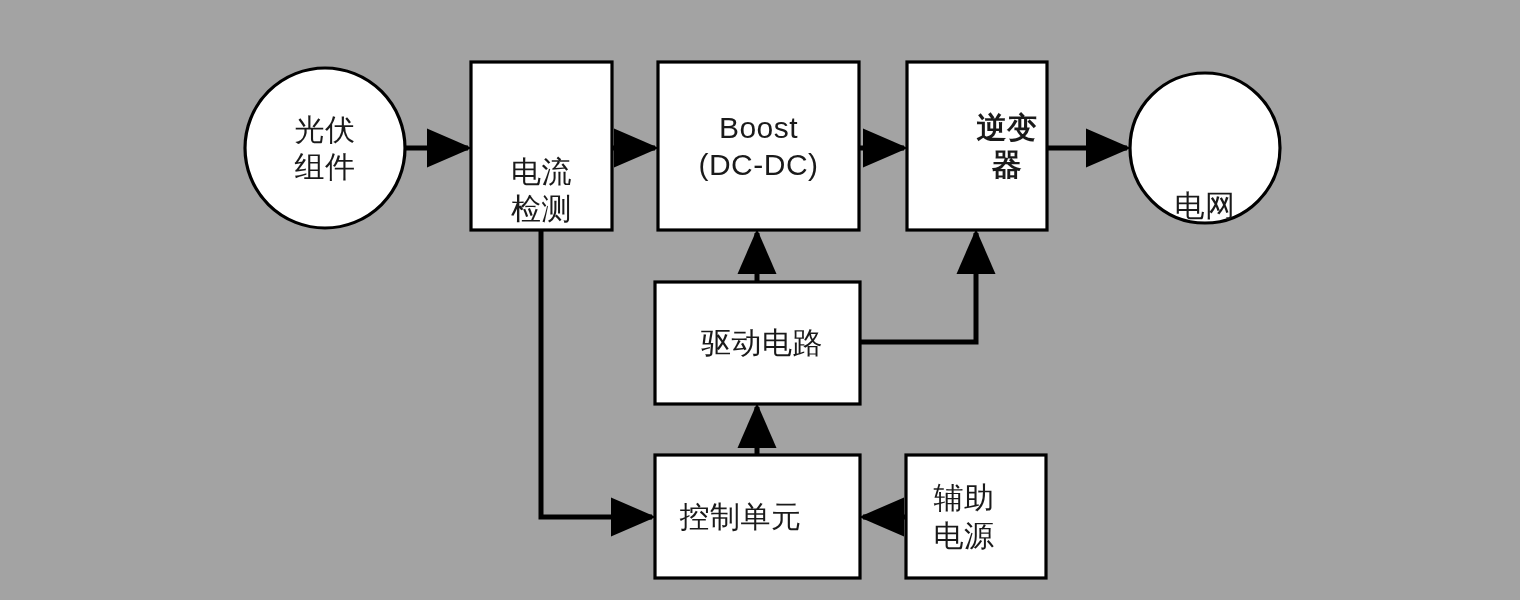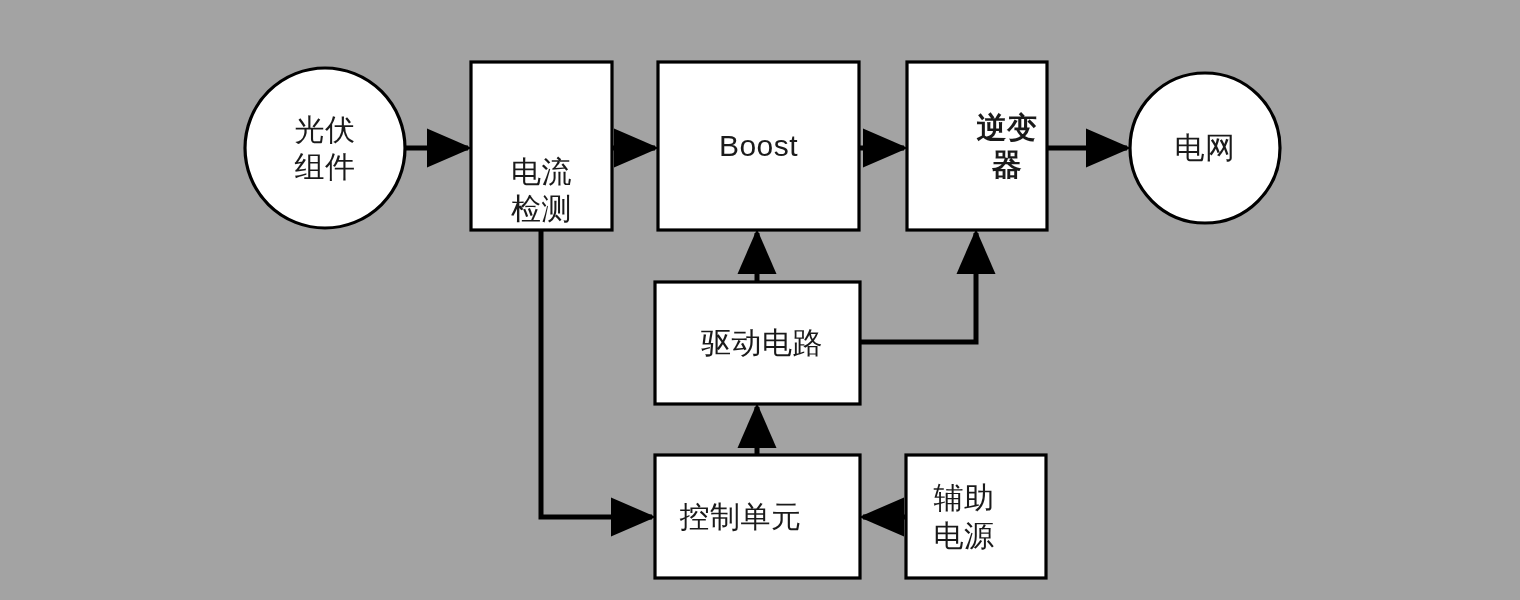--- a/index.html
+++ b/index.html
@@ -94,28 +94,29 @@
     <span class="line2">组件</span>
   </div>
 
   <div class="node-label" style="left:471px; top:62px; width:141px; height:168px;margin-top:44px;">
     <span class="line1">电流</span>
     <span class="line2">检测</span>
   </div>
 
   <div class="node-label" style="left:658px; top:62px; width:201px; height:168px;">
     <span class="line1">Boost</span>
+    <span class="line2">(DC-DC)</span>
   </div>
 
   <div class="node-label" style="left:951px; top:62px; width:112px; height:168px;font-weight:bold;">
     <span class="line1">逆变</span>
     <span class="line2">器</span>
   </div>
 
-  <div class="node-label" style="left:1130px; top:73px; width:150px; height:150px;">
+  <div class="node-label" style="left:1130px; top:73px; width:150px; height:150px;justify-content:flex-end;">
     <span class="line1">电网</span>
   </div>
 
   <div class="node-label" style="left:655px; top:282px; width:214px; height:122px;">
     <span class="line1">驱动电路</span>
   </div>
 
   <div class="node-label" style="left:655px; top:455px; width:171px; height:123px;">
     <span class="line1">控制单元</span>
   </div>

